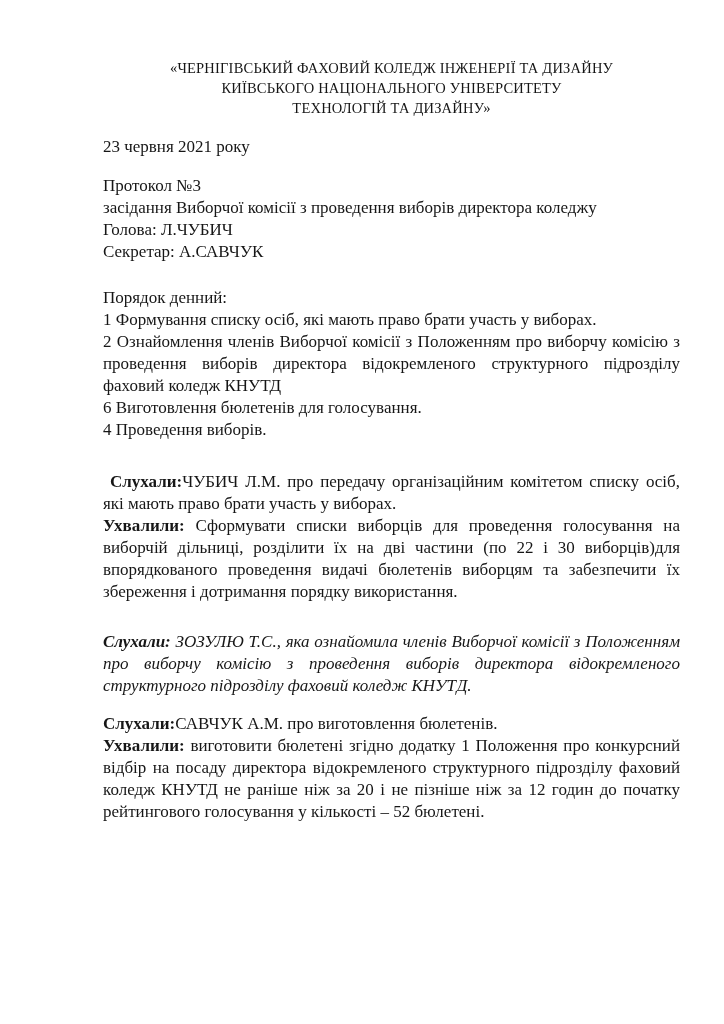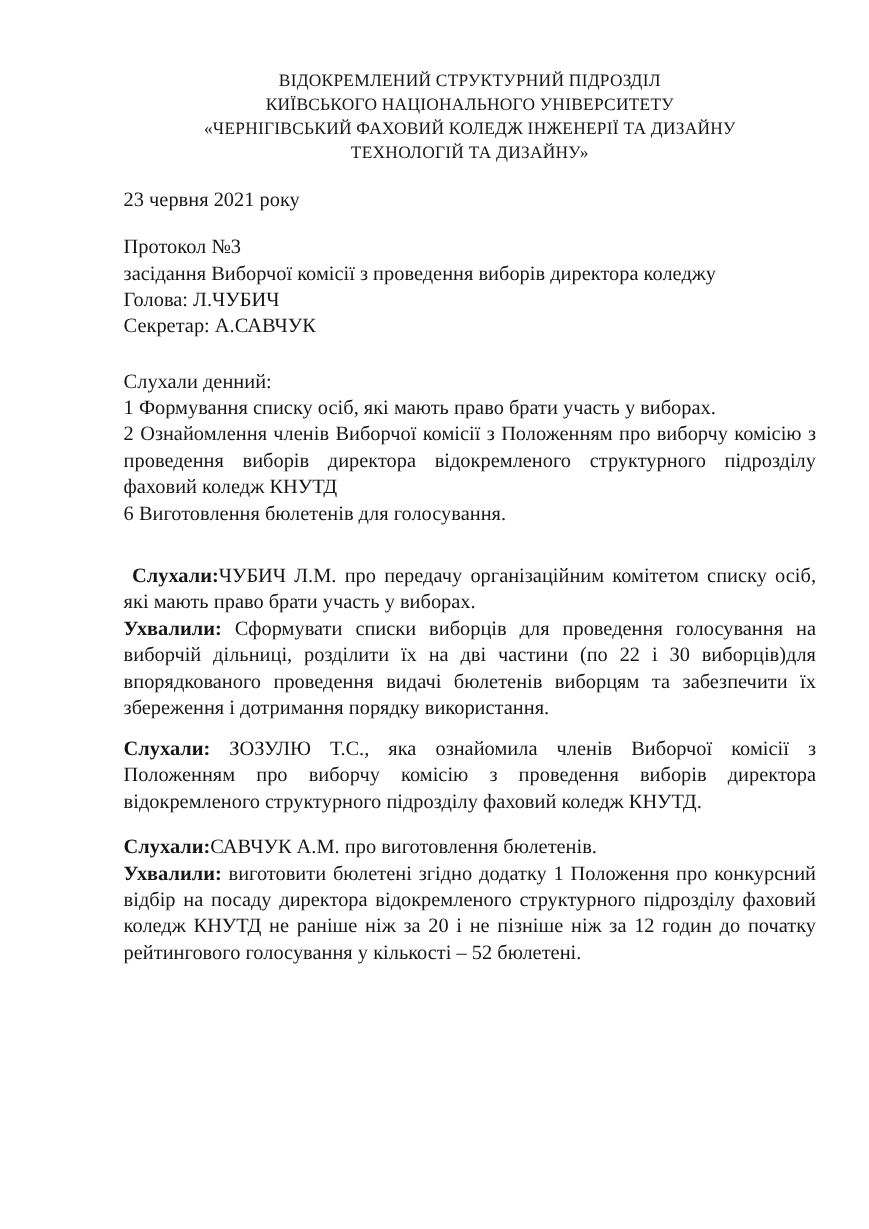--- a/index.html
+++ b/index.html
@@ -25,48 +25,48 @@
   }
   p { font-size: 17px; line-height: 22px; }
   .centered { }
   .justify { text-align: justify; }
   .bold { font-weight: normal; }
   b { font-weight: bold; }
   .date-line { margin-top: 18px; }
   .title-line { margin-top: 17px; }
   .agenda-title { margin-top: 24px; }
   .sec-1 { margin-top: 30px; }
-  .sec-2 { margin-top: 12px; }
+  .sec-2 { margin-top: 28px; font-style: italic; }
   .sec-3 { margin-top: 16px; }
   .indent-first { text-indent: 7px; font-family: Liberation Serif, serif; }
 </style>
 </head>
 <body>
 
 <div class="page">
 
   <div class="org-header">
-    <div>ВІДОКРЕМЛЕНИЙ СТРУКТУРНИЙ ПІДРОЗДІЛ</div>
+    <div>«ЧЕРНІГІВСЬКИЙ ФАХОВИЙ КОЛЕДЖ ІНЖЕНЕРІЇ ТА ДИЗАЙНУ</div>
     <div>КИЇВСЬКОГО НАЦІОНАЛЬНОГО УНІВЕРСИТЕТУ</div>
-    <div>«ЧЕРНІГІВСЬКИЙ ФАХОВИЙ КОЛЕДЖ ІНЖЕНЕРІЇ ТА ДИЗАЙНУ</div>
     <div>ТЕХНОЛОГІЙ ТА ДИЗАЙНУ»</div>
   </div>
 
   <p class="centered date-line">23 червня 2021 року</p>
 
   <p class="centered bold title-line">Протокол №3</p>
   <p class="bold justify">засідання Виборчої комісії з проведення виборів директора коледжу</p>
 
   <p>Голова: Л.ЧУБИЧ</p>
   <p>Секретар: А.САВЧУК</p>
 
-  <p class="centered agenda-title">Слухали денний:</p>
+  <p class="centered agenda-title">Порядок денний:</p>
   <p class="justify">1 Формування списку осіб, які мають право брати участь у виборах.</p>
   <p class="justify">2 Ознайомлення членів Виборчої комісії з Положенням про виборчу комісію з проведення виборів директора відокремленого структурного підрозділу фаховий коледж КНУТД</p>
   <p class="justify">6 Виготовлення бюлетенів для голосування.</p>
+  <p class="justify">4 Проведення виборів.</p>
 
   <div class="sec-1">
     <p class="justify indent-first"><b>Слухали:</b><span>ЧУБИЧ Л.М. про передачу організаційним комітетом списку осіб, які мають право брати участь у виборах.</span></p>
     <p class="justify"><b>Ухвалили:</b><span> Сформувати списки виборців для проведення голосування на виборчій дільниці, розділити їх на дві частини (по 22 і 30 виборців)для впорядкованого проведення видачі бюлетенів виборцям та забезпечити їх збереження і дотримання порядку використання.</span></p>
   </div>
 
   <div class="sec-2">
     <p class="justify"><b>Слухали:</b><span> ЗОЗУЛЮ Т.С., яка ознайомила членів Виборчої комісії з Положенням про виборчу комісію з проведення виборів директора відокремленого структурного підрозділу фаховий коледж КНУТД.</span></p>
   </div>
 

